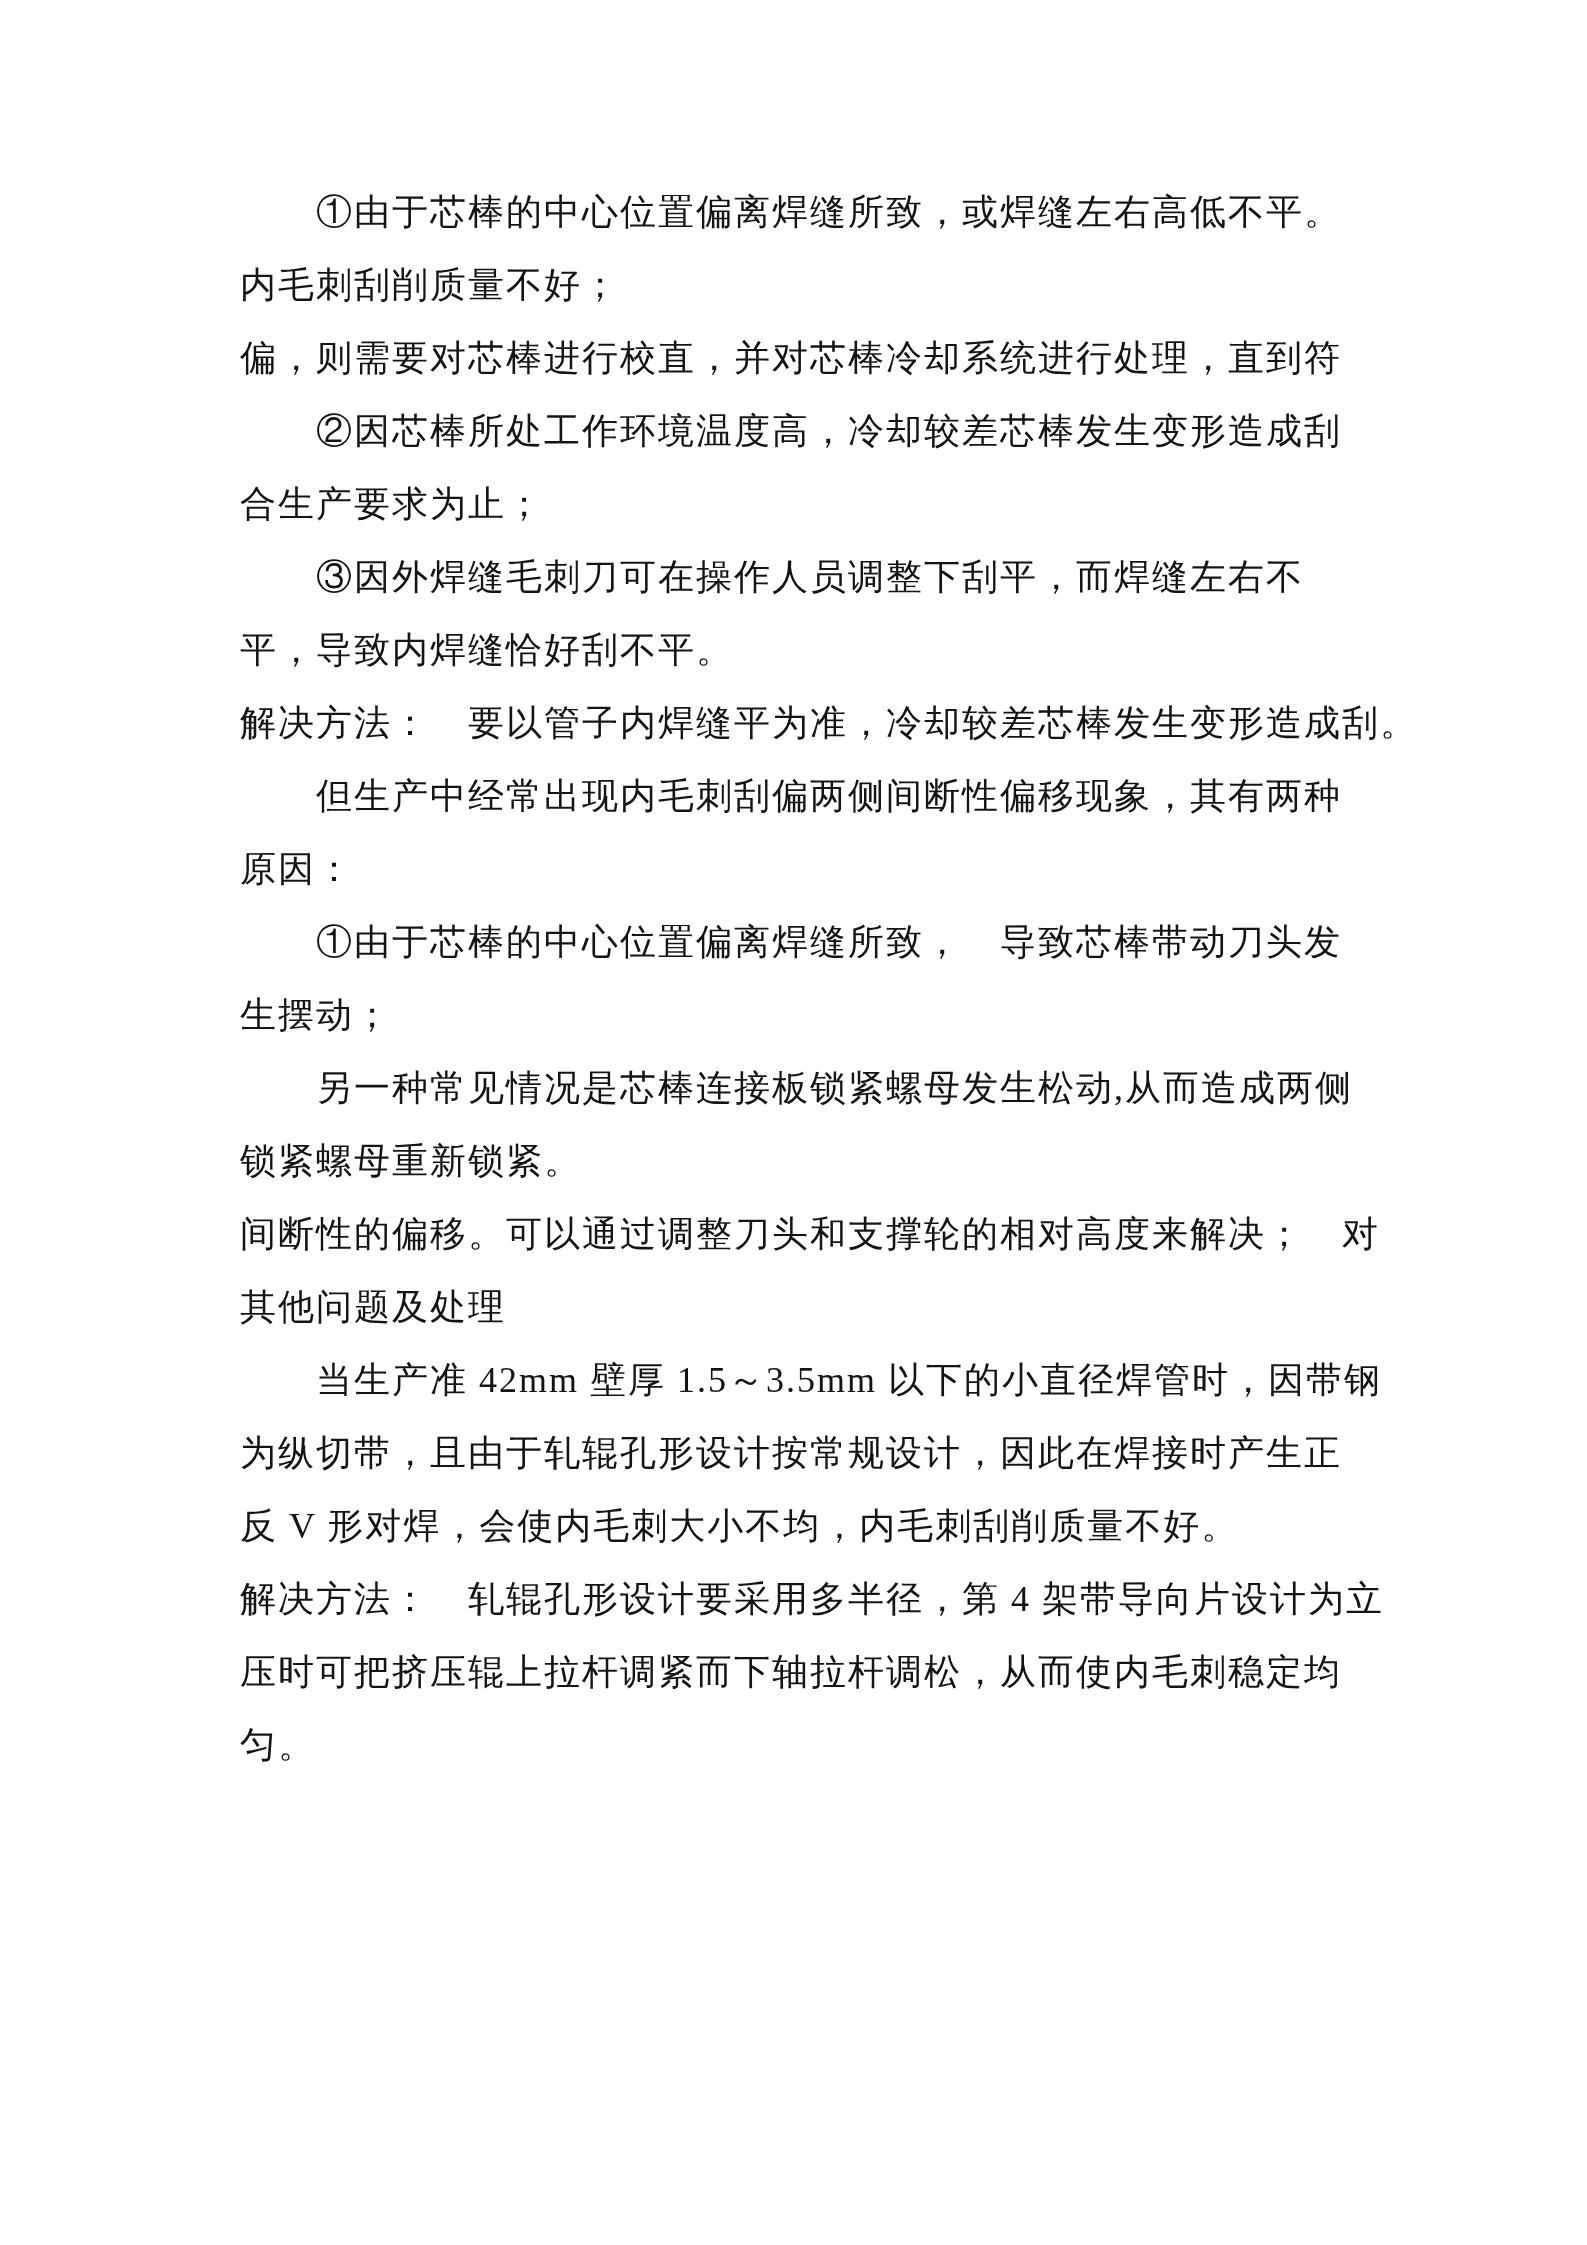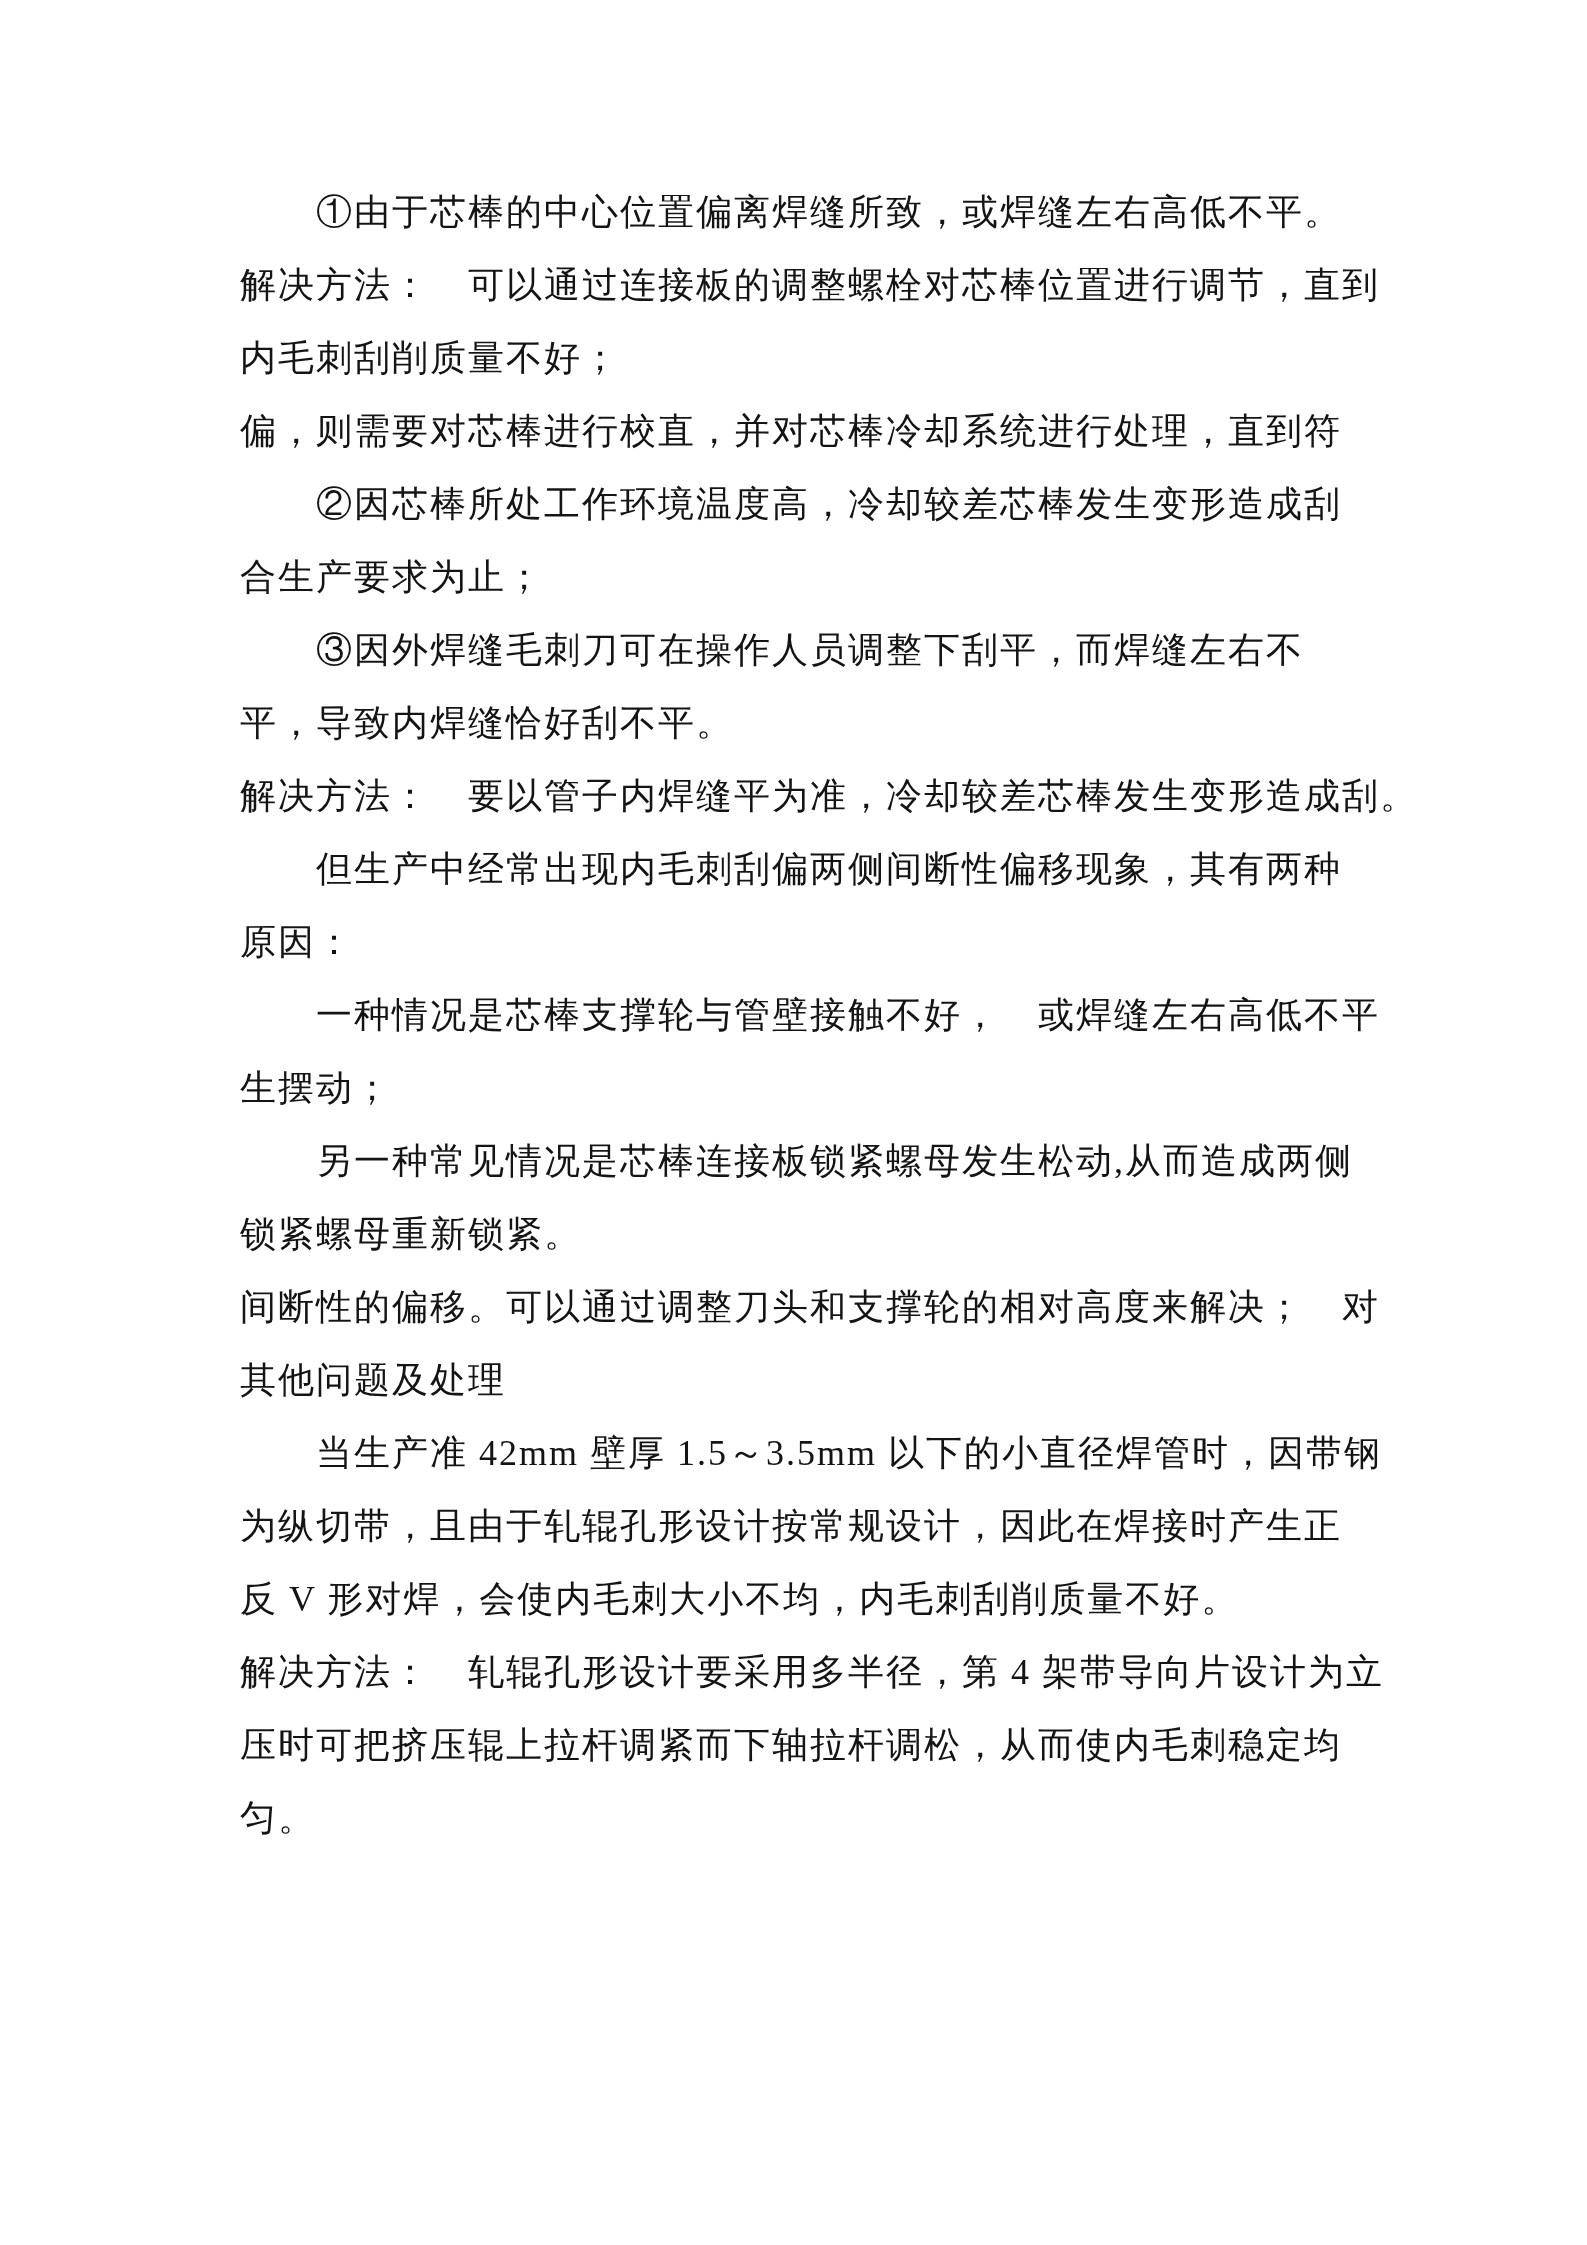--- a/index.html
+++ b/index.html
@@ -31,31 +31,30 @@
   .line.indent {
     text-indent: 76px;
   }
 </style>
 </head>
 <body>
 
 <div class="page" style="--page-bg: #ffffff; --text-color: #141414;">
   <div class="content">
       <div class="line indent">①由于芯棒的中心位置偏离焊缝所致，或焊缝左右高低不平。</div>
-      <div class="line">解决方法：　可以通过连接板的调整螺栓对芯棒位置进行调节，直到</div>
       <div class="line">内毛刺刮削质量不好；</div>
       <div class="line">偏，则需要对芯棒进行校直，并对芯棒冷却系统进行处理，直到符</div>
       <div class="line indent">②因芯棒所处工作环境温度高，冷却较差芯棒发生变形造成刮</div>
       <div class="line">合生产要求为止；</div>
       <div class="line indent">③因外焊缝毛刺刀可在操作人员调整下刮平，而焊缝左右不</div>
       <div class="line">平，导致内焊缝恰好刮不平。</div>
       <div class="line">解决方法：　要以管子内焊缝平为准，冷却较差芯棒发生变形造成刮。</div>
       <div class="line indent">但生产中经常出现内毛刺刮偏两侧间断性偏移现象，其有两种</div>
       <div class="line">原因：</div>
-      <div class="line indent">一种情况是芯棒支撑轮与管壁接触不好，　或焊缝左右高低不平</div>
+      <div class="line indent">①由于芯棒的中心位置偏离焊缝所致，　导致芯棒带动刀头发</div>
       <div class="line">生摆动；</div>
       <div class="line indent">另一种常见情况是芯棒连接板锁紧螺母发生松动,从而造成两侧</div>
       <div class="line">锁紧螺母重新锁紧。</div>
       <div class="line">间断性的偏移。可以通过调整刀头和支撑轮的相对高度来解决；　对</div>
       <div class="line">其他问题及处理</div>
       <div class="line indent">当生产准 42mm 壁厚 1.5～3.5mm 以下的小直径焊管时，因带钢</div>
       <div class="line">为纵切带，且由于轧辊孔形设计按常规设计，因此在焊接时产生正</div>
       <div class="line">反 V 形对焊，会使内毛刺大小不均，内毛刺刮削质量不好。</div>
       <div class="line">解决方法：　轧辊孔形设计要采用多半径，第 4 架带导向片设计为立</div>
       <div class="line">压时可把挤压辊上拉杆调紧而下轴拉杆调松，从而使内毛刺稳定均</div>

